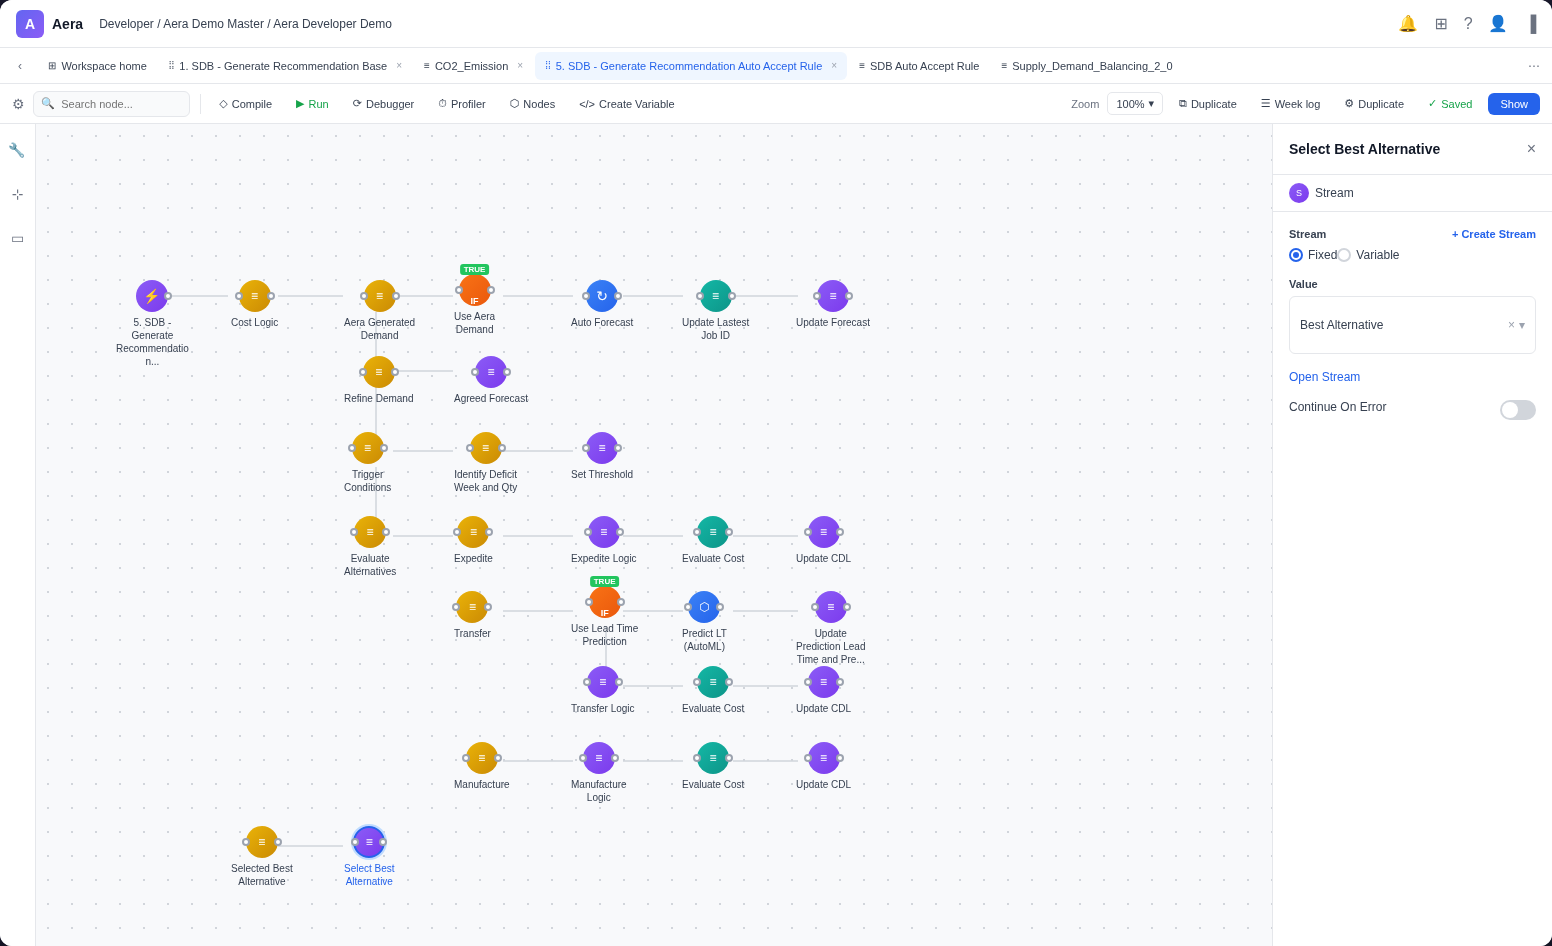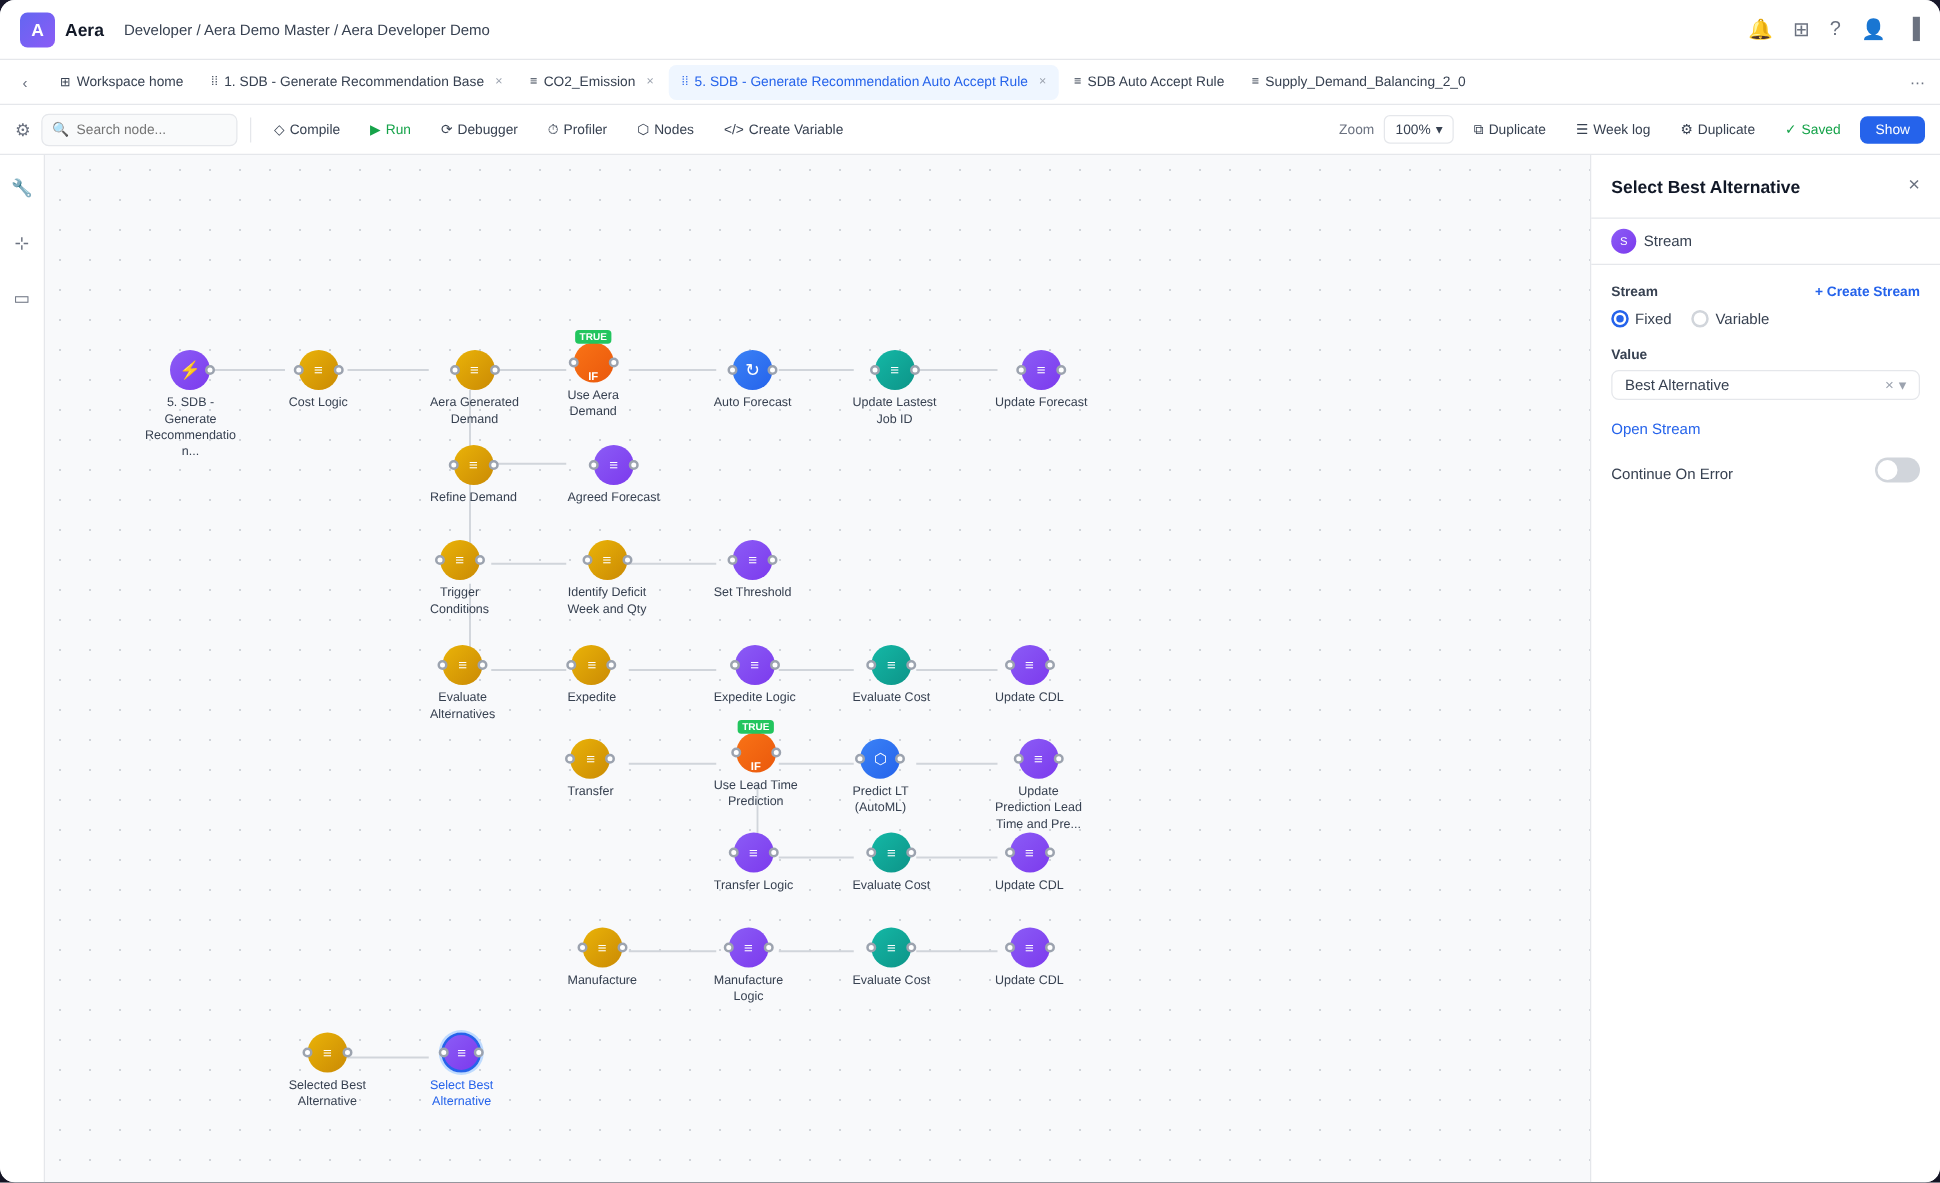--- a/index.html
+++ b/index.html
@@ -210,46 +210,46 @@
 
     
     .panel-body { padding: 16px; display: flex; flex-direction: column; gap: 16px; }
 
     .panel-section-label {
       font-size: 11px; font-weight: 600; color: #374151; margin-bottom: 8px;
       display: flex; align-items: center; justify-content: space-between;
     }
     .create-stream-link { color: #2563eb; font-size: 11px; cursor: pointer; }
 
-    .radio-group { display: flex; align-items: flex-end; gap: 16px; }
+    .radio-group { display: flex; align-items: flex-end; }
     .radio-option { display: flex; align-items: center; gap: 5px; font-size: 12px; color: #374151; cursor: pointer; }
     .radio-dot {
       width: 14px; height: 14px; border-radius: 50%;
       border: 2px solid #d1d5db;
       display: flex; align-items: center; justify-content: center;
     }
     .radio-dot.checked { border-color: #2563eb; }
     .radio-dot.checked::after {
       content: ''; width: 6px; height: 6px; border-radius: 50%; background: #2563eb;
     }
 
     .value-label { font-size: 11px; font-weight: 600; color: #374151; margin-bottom: 6px; }
     .value-select {
       display: flex; align-items: center; justify-content: space-between;
-      border: 1px solid #e5e7eb; border-radius: 6px; padding: 4px 10px;
+      border: 1px solid #e5e7eb; border-radius: 6px; padding: 21px 10px;
       font-size: 12px; color: #374151; cursor: pointer;
       background: white;
       gap: 12px;
     }
     .value-select-actions { display: flex; align-items: center; gap: 4px; color: #9ca3af; }
 
     .open-stream-link { color: #2563eb; font-size: 12px; cursor: pointer; font-weight: 500; }
 
     .continue-error-row {
-      display: flex; align-items: flex-end; justify-content: space-between;
+      display: flex; align-items: flex-start; justify-content: space-between;
     }
     .continue-error-label { font-size: 12px; color: #374151; }
     .toggle {
       width: 36px; height: 20px; border-radius: 10px; background: #d1d5db;
       position: relative; cursor: pointer;
     }
     .toggle::after {
       content: ''; width: 16px; height: 16px; border-radius: 50%;
       background: white; position: absolute; top: 2px; left: 2px;
       transition: left 0.2s;

